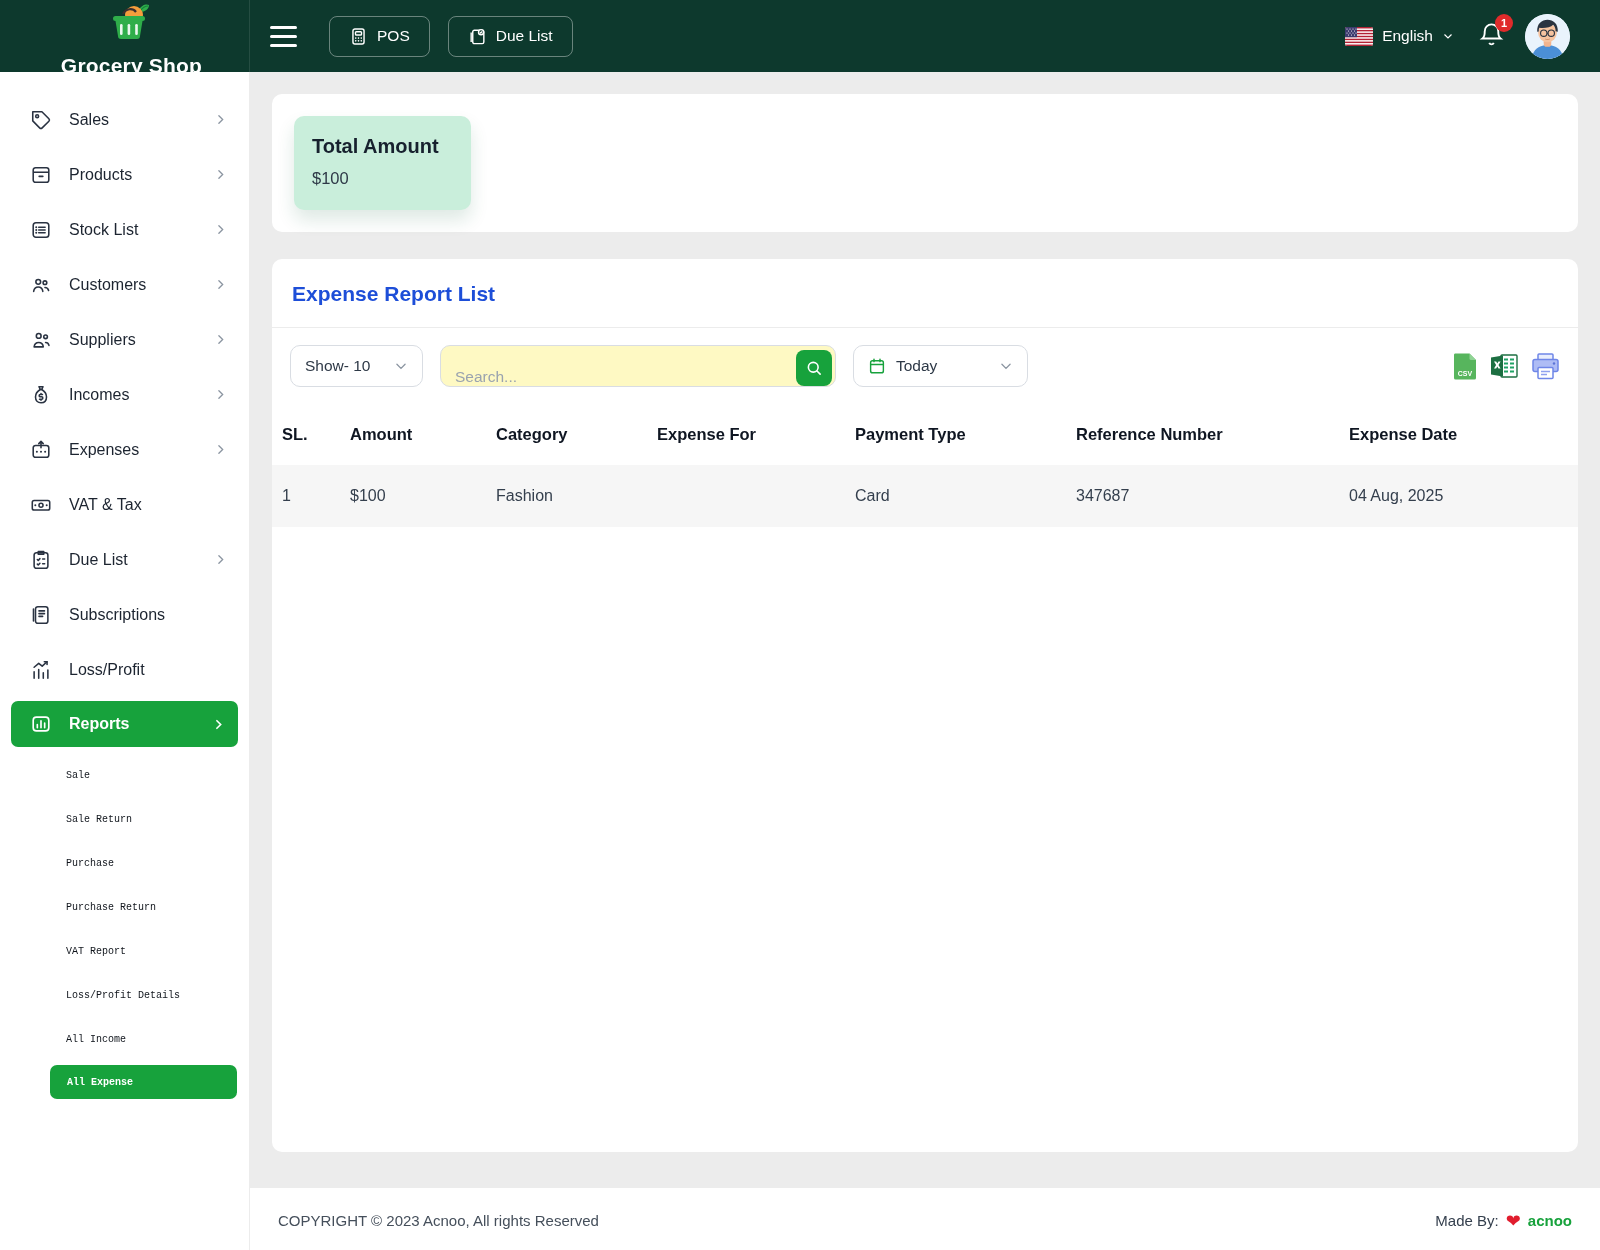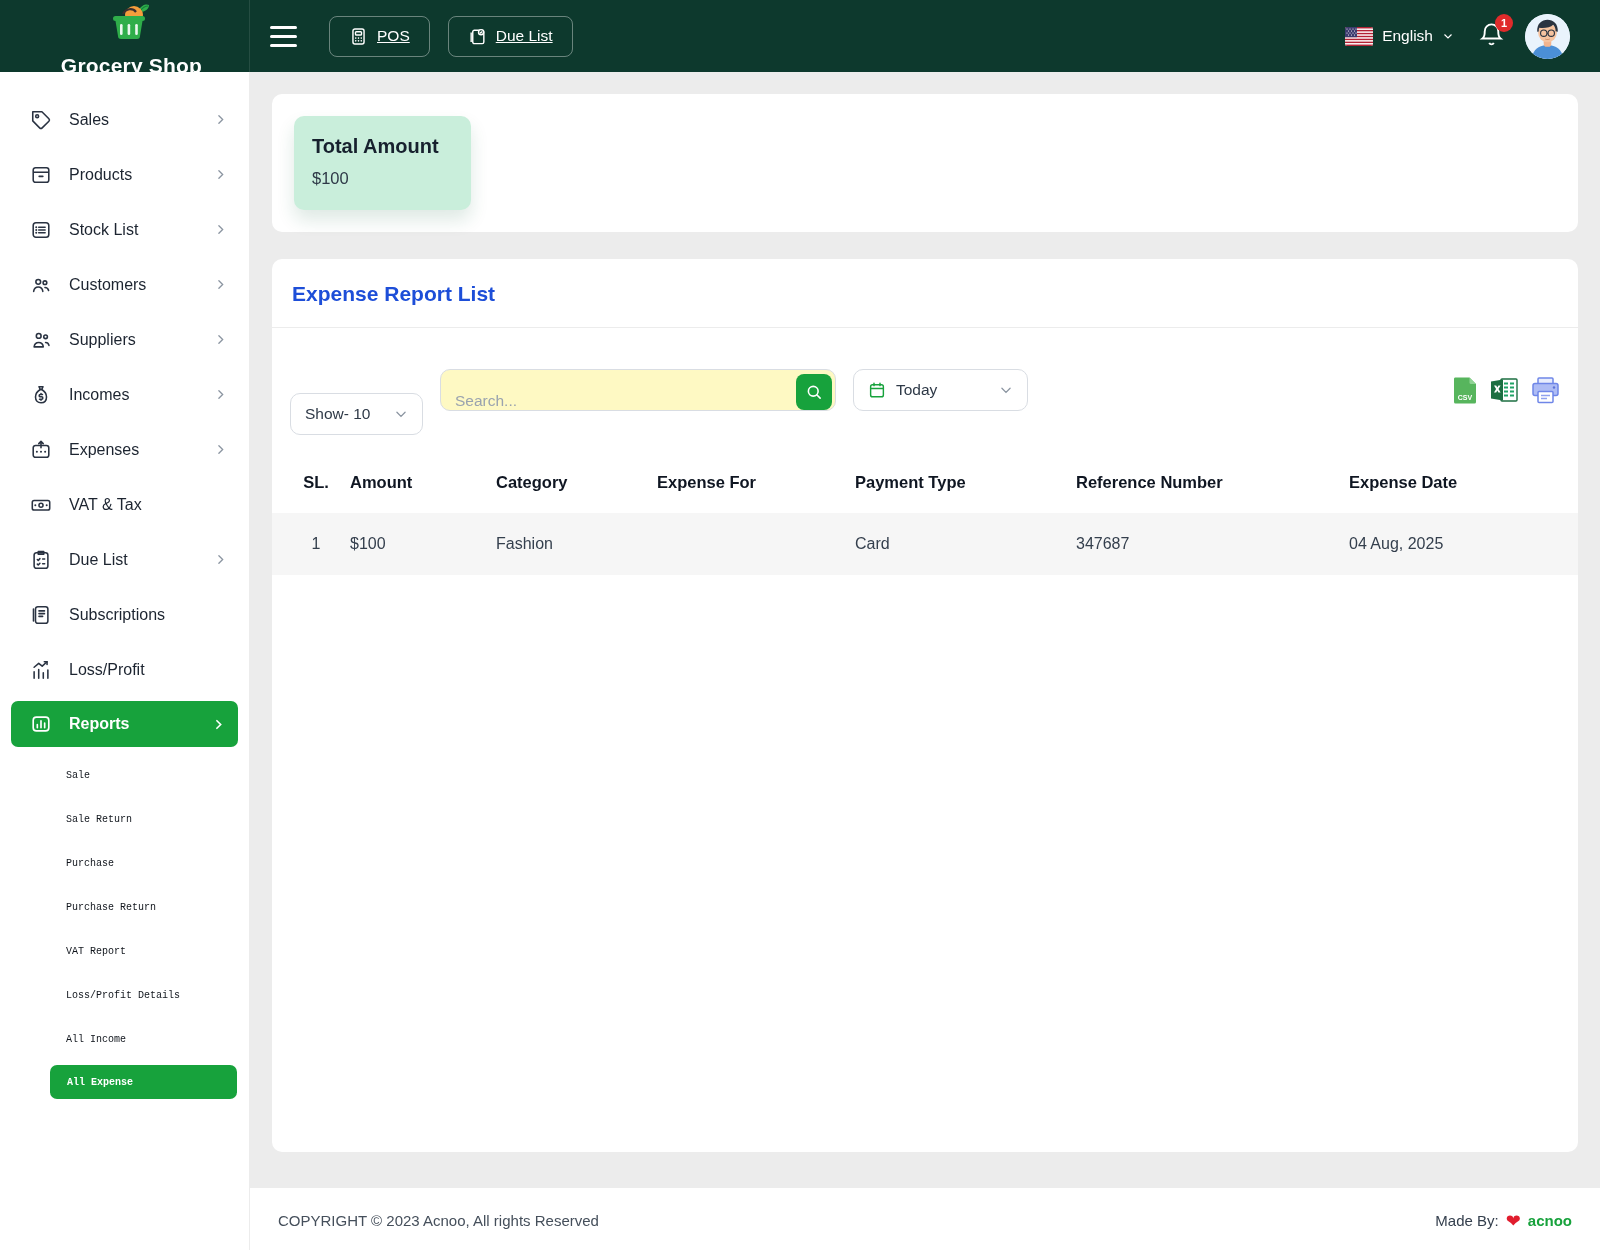--- a/index.html
+++ b/index.html
@@ -19,21 +19,21 @@
   .brand{
     width:250px; height:100%; display:flex; align-items:center; gap:12px;
     padding-left:14px; border-right:1px solid rgba(255,255,255,0.10); flex-shrink:0;flex-direction:column;
   }
   .brand-name{ color:#fff; font-size:21px; font-weight:bold; letter-spacing:.2px; }
   .hamburger{ margin-left:20px; cursor:pointer; display:flex; flex-direction:column; gap:6px; }
   .hamburger span{ display:block; width:27px; height:3px; background:#fff; border-radius:2px; }
   .top-btn{
     margin-left:32px; height:41px; display:flex; align-items:center; gap:9px;
     border:1px solid rgba(255,255,255,0.38); border-radius:8px; padding:4px 19px;
-    color:#fff; font-size:15.5px; background:transparent; cursor:pointer;text-decoration:underline;
+    color:#fff; font-size:15.5px; background:transparent; cursor:pointer;
   }
   .top-btn + .top-btn{ margin-left:18px; }
   .top-right{ margin-left:auto; display:flex; align-items:center; gap:20px; padding-right:30px; }
   .lang{ display:flex; align-items:center; gap:9px; color:#fff; font-size:15.5px; cursor:pointer; }
   .flag{ width:28px; height:19px; border-radius:2px; overflow:hidden; flex-shrink:0; }
   .bell-wrap{ position:relative; cursor:pointer; margin-left:4px; }
   .badge{
     position:absolute; top:-7px; right:-8px; min-width:18px; height:18px; border-radius:9px;
     background:#e02b2b; color:#fff; font-size:11px; display:flex; align-items:center;
     justify-content:center; padding:0 4px; font-weight:bold;
@@ -84,21 +84,21 @@
   .report-title{ font-size:21px; font-weight:bold; color:#1d4ed8; padding:23px 20px 21px; }
   .divider{ height:1px; background:#ececec; }
 
   .controls{ display:flex; align-items:center; padding:17px 14px 16px 18px; gap:17px; }
   .select-box{
     height:42px; border:1px solid #d9dde3; border-radius:10px; display:flex;
     align-items:center; padding:0 14px; font-size:15.5px; color:#2e3947;
     gap:10px; cursor:pointer; background:#fff;
   }
   .select-box .sel-chev{ margin-left:auto; color:#8b95a1; display:flex; }
-  .show-select{ width:133px;margin-top:48px; }
+  .show-select{ width:133px; }
   .date-select{ width:175px; }
   .search-wrap{
     width:396px; height:42px; border:1px solid #d9dde3; border-radius:10px;
     display:flex; align-items:flex-end; padding:0 3px 0 14px; background:#fef9c3;
   }
   .search-wrap input{
     border:none; outline:none; flex:1; font-size:15.5px; color:#2e3947;
     font-family:"Liberation Sans", sans-serif; background:transparent;
   }
   .search-wrap input::placeholder{ color:#9aa3af; }
@@ -108,21 +108,21 @@
   }
   .export-group{ margin-left:auto; display:flex; align-items:center; gap:13px; padding-right:4px; }
   .export-group > span{ cursor:pointer; display:flex; }
 
   table{ width:100%; border-collapse:collapse; }
   th{
     text-align:left; font-size:16.5px; font-weight:bold; color:#0f1622;
     height:62px; vertical-align:middle;
   }
   td{ font-size:16px; color:#343f4d; height:62px; vertical-align:middle; }
-  th:first-child, td:first-child{ padding-left:10px;text-align:center; }
+  th:first-child, td:first-child{ padding-left:10px; }
   tbody tr{ background:#f6f6f6; }
 
   
   .footer{
     margin:36px -22px 0; background:#fff; height:65px;
     display:flex; align-items:center; justify-content:space-between; padding:0 28px;
   }
   .copyright{ font-size:15px; color:#454f5b; }
   .made-by{ display:flex; align-items:center; gap:7px; font-size:15px; color:#343f4d; }
   .heart{ color:#e11d2e; font-size:18px; line-height:1; }

